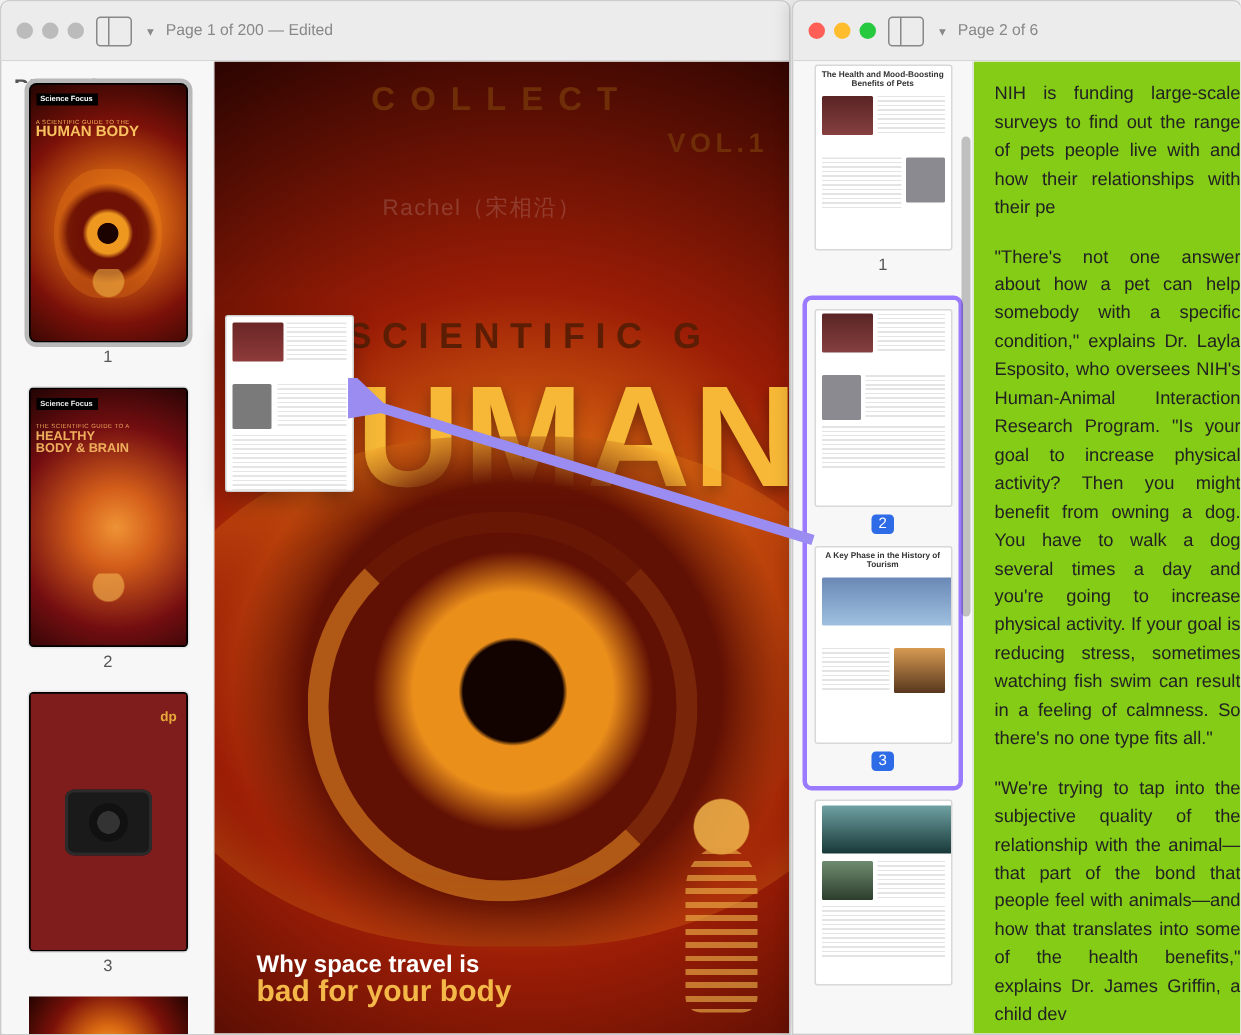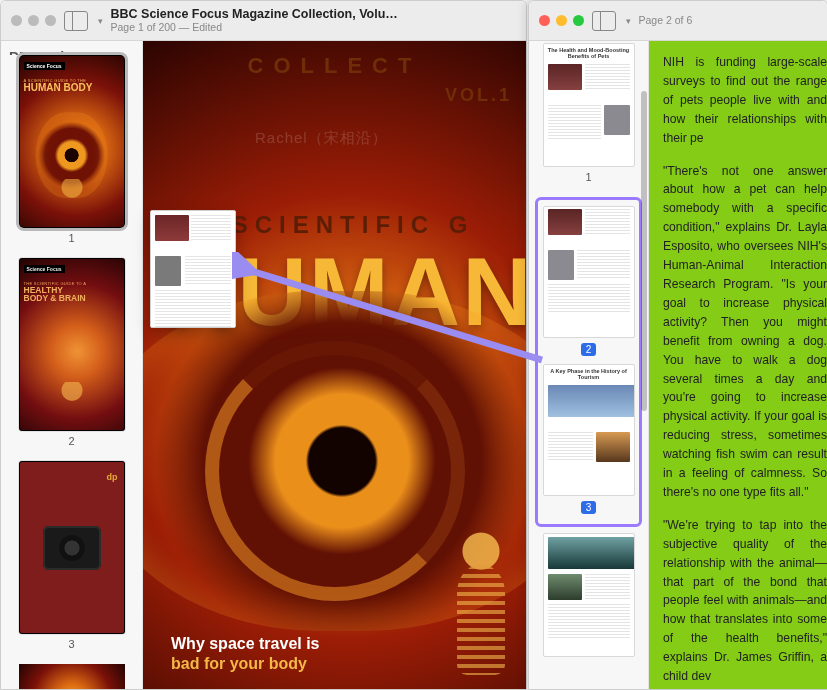--- a/index.html
+++ b/index.html
@@ -143,21 +143,21 @@
     opacity:.8;
   }
   .lmain .skel-big::after{
     content:""; position:absolute; left:50%; top:36px; transform:translateX(-50%);
     width:48px; height:110px;
     background: repeating-linear-gradient(to bottom, #f3b94c 0 4px, transparent 4px 9px);
     border-radius: 22px 22px 10px 10px / 28px 28px 10px 10px;
     opacity:.75;
   }
   .lmain .tag1{ position:absolute; left:28px; bottom:36px; font-size:16px; font-weight:700; color:#fff;}
-  .lmain .tag2{ position:absolute; left:28px; bottom:16px; font-size:16px; font-weight:700; color:#f3b848;}
+  .lmain .tag2{ position:absolute; left:28px; bottom:16px; font-size:20px; font-weight:700; color:#f3b848;}
   .lmain .wm { position:absolute; left:100px; top:88px; font-size:15px; color:rgba(255,255,255,.16); letter-spacing:1px;margin-left:12px;}
 
   
   .ghost {
     position:absolute; left:150px; top:210px; width:86px; height:118px;
     background:#fff; border:1px solid #cfcfcf; border-radius:2px;
     box-shadow: 0 6px 16px rgba(0,0,0,.25);
     z-index:30;
     overflow:hidden; font-size:3px;
   }
@@ -237,21 +237,20 @@
 <div class="win-left">
   <div class="tbar">
     <div class="traffic">
       <div class="dot"></div>
       <div class="dot"></div>
       <div class="dot"></div>
     </div>
     <div class="tb-icon"></div>
     <span class="chev">▾</span>
     <div class="ttl-block">
-      <div class="ttl">BBC Science Focus Magazine Collection, Volu…</div>
       <div class="sub">Page 1 of 200 — Edited</div>
     </div>
   </div>
 
   <div class="win-left-body">
 
     <div class="lsb">
       <div class="lsb-title">BBC Science Fo…</div>
       <div class="thumbs">
 

